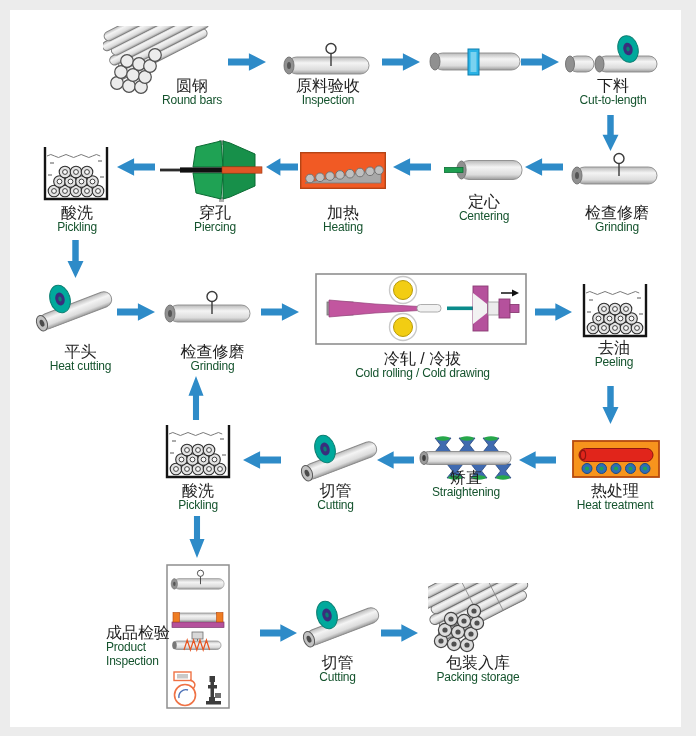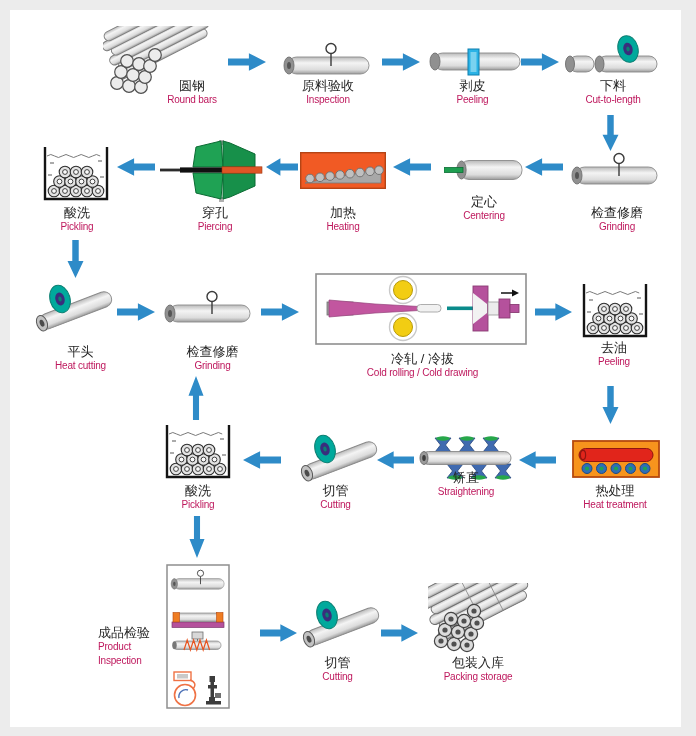--- a/index.html
+++ b/index.html
@@ -1,23 +1,23 @@
 <!DOCTYPE html>
 <html><head>
 <meta charset="utf-8">
 <style>
   html,body{margin:0;padding:0;}
   body{width:696px;height:736px;background:#ececec;font-family:"Liberation Sans",sans-serif;position:relative;overflow:hidden;}
   #stage{position:absolute;left:0;top:0;width:696px;height:736px;}
   .panel{position:absolute;left:10px;top:10px;width:671px;height:717px;background:#ffffff;}
   .ic{position:absolute;}
   .lbl{position:absolute;text-align:center;color:#1f1f1f;}
-  .lbl .zh{font-size:13px;line-height:15px;}
-  .lbl .en{font-size:10px;line-height:14px;letter-spacing:-0.2px;color:#be185d;}
-  .lbl.left{text-align:left;}
+  .lbl .zh{font-size:16px;line-height:15px;}
+  .lbl .en{font-size:12px;line-height:14px;letter-spacing:-0.2px;color:#14532d;}
+  .lbl.left{text-align:left;margin-left:8px;}
   .arw{position:absolute;background:#2e8bc8;}
   .arw.r{clip-path:polygon(0% 33%,55% 33%,55% 6%,100% 50%,55% 94%,55% 67%,0% 67%);}
   .arw.l{clip-path:polygon(100% 33%,45% 33%,45% 6%,0% 50%,45% 94%,45% 67%,100% 67%);}
   .arw.d{clip-path:polygon(31% 0%,69% 0%,69% 55%,97% 55%,50% 100%,3% 55%,31% 55%);}
   .arw.u{clip-path:polygon(31% 100%,69% 100%,69% 45%,97% 45%,50% 0%,3% 45%,31% 45%);}
 </style>
 </head>
 <body>
 
 <div id="stage">
@@ -131,24 +131,20 @@
   </div>
 
   <div class="arw r" style="left:382px;top:52px;width:38px;height:20px"></div>
 
   <svg class="ic" style="left:428px;top:48px" width="96" height="28" viewBox="0 0 96 28">
     <rect x="6" y="5" width="86" height="17" rx="8.5" fill="url(#gP)" stroke="#8a8a8a" stroke-width="0.9"></rect>
     <ellipse cx="7" cy="13.5" rx="5" ry="8.5" fill="#909090" stroke="#6e6e6e" stroke-width="0.9"></ellipse>
     <rect x="40" y="1" width="11" height="26" fill="#2ab3e6" stroke="#0e7fae" stroke-width="1"></rect>
     <rect x="42.5" y="4" width="6" height="20" fill="#79d2f0"></rect>
   </svg>
-  <div class="lbl" style="left:420px;top:78px;width:105px">
-    <div class="zh">剥皮</div>
-    <div class="en">Peeling</div>
-  </div>
 
   <div class="arw r" style="left:521px;top:52px;width:38px;height:20px"></div>
 
   <svg class="ic" style="left:564px;top:28px" width="98" height="50" viewBox="0 0 98 50">
     <rect x="5" y="28" width="25" height="16" rx="8" fill="url(#gP)" stroke="#8a8a8a" stroke-width="0.9"></rect>
     <ellipse cx="6" cy="36" rx="4.5" ry="8" fill="#909090" stroke="#6e6e6e" stroke-width="0.9"></ellipse>
     <rect x="34" y="28" width="59" height="16" rx="8" fill="url(#gP)" stroke="#8a8a8a" stroke-width="0.9"></rect>
     <ellipse cx="35.5" cy="36" rx="4.5" ry="8" fill="#909090" stroke="#6e6e6e" stroke-width="0.9"></ellipse>
     <g transform="rotate(-15 64 21)">
       <ellipse cx="64" cy="21" rx="10" ry="13.5" fill="#00a99c" stroke="#0b7f72" stroke-width="1"></ellipse>

